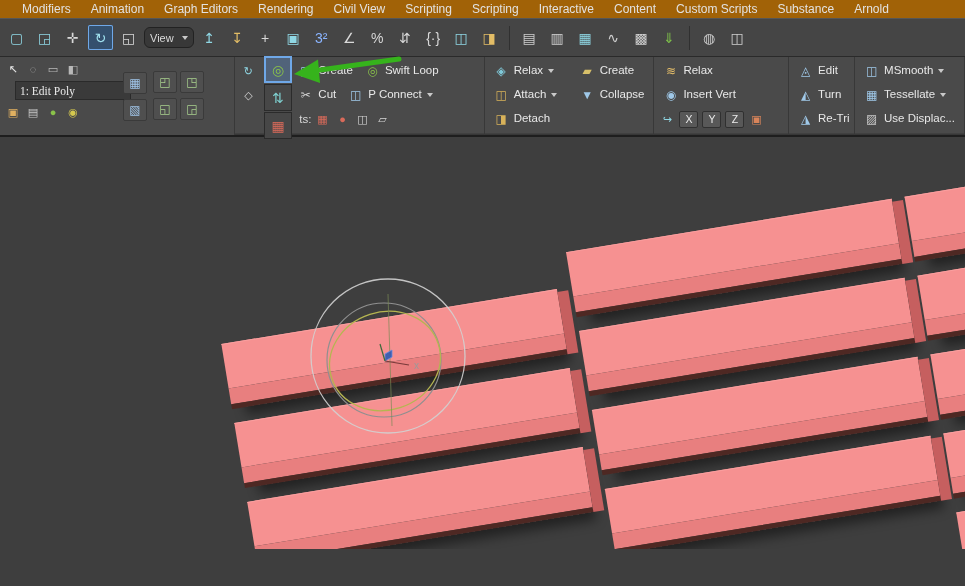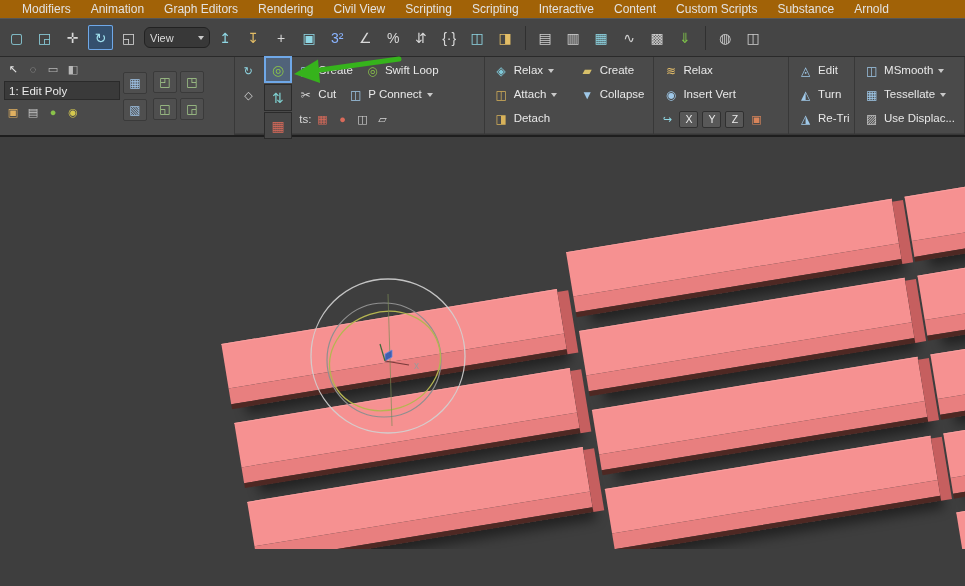--- a/index.html
+++ b/index.html
@@ -11,42 +11,42 @@
   .mitem{color:#e2e2e2;font-size:12px;padding:0 10px;white-space:nowrap;cursor:default;}
 
   
   .toolbar{height:37px;background:#454545;border-top:1px solid #565656;border-bottom:1px solid #2a2a2a;
     display:flex;align-items:center;padding:0 4px;gap:3px;}
   .tbtn{width:25px;height:25px;display:flex;align-items:center;justify-content:center;border-radius:2px;}
   .tbtn.active{background:#34506e;box-shadow:inset 0 0 0 1px #6fa8e8;}
   .tglyph{font-size:14px;line-height:1;}
   .tsep{width:1px;height:24px;background:#303030;margin:0 4px;}
   .tdrop{height:19px;background:#383838;border:1px solid #222;color:#dadada;font-size:11px;
-    display:flex;align-items:center;gap:24px;padding:0 5px;border-radius:6px;}
+    display:flex;align-items:center;gap:8px;padding:0 5px;border-radius:6px;}
   .tdrop.combo{width:118px;justify-content:space-between;}
   .caret{width:0;height:0;border-left:3.5px solid transparent;border-right:3.5px solid transparent;
     border-top:4.5px solid #c9c9c9;display:inline-block;}
 
   
   .ribbon-tabs{height:22px;background:#3d3d3d;display:flex;align-items:center;padding-left:20px;gap:48px;border-bottom:1px solid #353535;}
   .rtab{color:#e0e0e0;font-size:11.5px;cursor:default;}
   .tab-pill{width:28px;height:11px;background:#2a2a2a;border-radius:6px;display:flex;align-items:center;justify-content:flex-end;padding-right:3px;}
   .pill-dot{width:5px;height:5px;border-radius:50%;background:#9a9a9a;}
 
   .ribbon-body{height:78px;background:#4a4a4a;display:flex;}
   .panel{display:flex;flex-direction:column;border-right:1px solid #383838;box-sizing:border-box;}
   .panel-body{flex:1;padding:2px 4px;box-sizing:border-box;}
   .panel-label{height:16px;background:#373737;border-top:1px solid #404040;color:#d6d6d6;font-size:11px;
     display:flex;align-items:center;justify-content:center;gap:5px;}
   .rrow{display:flex;align-items:center;height:24px;gap:2px;}
   .rbtn{display:inline-flex;align-items:center;gap:5px;padding:1px 5px;color:#e8e8e8;font-size:11.5px;line-height:1;border-radius:2px;white-space:nowrap;}
   .ricon{width:15px;height:15px;font-size:12px;display:inline-flex;align-items:center;justify-content:center;}
   .sicon{width:18px;height:18px;font-size:11px;display:inline-flex;align-items:center;justify-content:center;border-radius:2px;}
   .stack-field{width:110px;height:17px;background:#3a3a3a;border:1px solid #2a2a2a;color:#eaeaea;
-    font-size:11.5px;display:flex;align-items:center;padding-left:4px;margin:2px 0;}
+    font-size:11.5px;display:flex;align-items:center;padding-left:4px;margin:2px 11px;font-family:Liberation Serif, serif;}
   .mini-xyz{width:17px;height:15px;background:#585858;border:1px solid #303030;border-radius:2px;
     color:#ececec;font-size:10.5px;display:inline-flex;align-items:center;justify-content:center;margin:0 1px;}
   .mini-col{display:flex;flex-direction:column;gap:5px;justify-content:center;padding:0 3px;}
   .mini-grid{display:grid;grid-template-columns:24px 24px;grid-auto-rows:24px;gap:3px;align-content:center;padding:0 3px;}
   .gbtn{width:22px;height:20px;background:#4f4f4f;border:1px solid #3a3a3a;border-radius:2px;
     display:flex;align-items:center;justify-content:center;font-size:12px;}
 
   
   .overlay-strip{position:absolute;left:264px;top:56px;z-index:60;display:flex;flex-direction:column;gap:1px;}
   .obtn{width:28px;height:27px;background:#474747;border:1px solid #2b2b2b;display:flex;align-items:center;justify-content:center;font-size:14px;box-sizing:border-box;}

